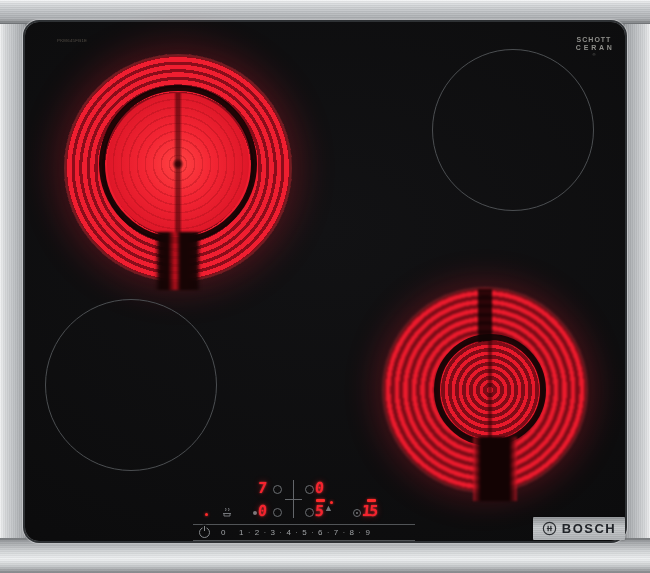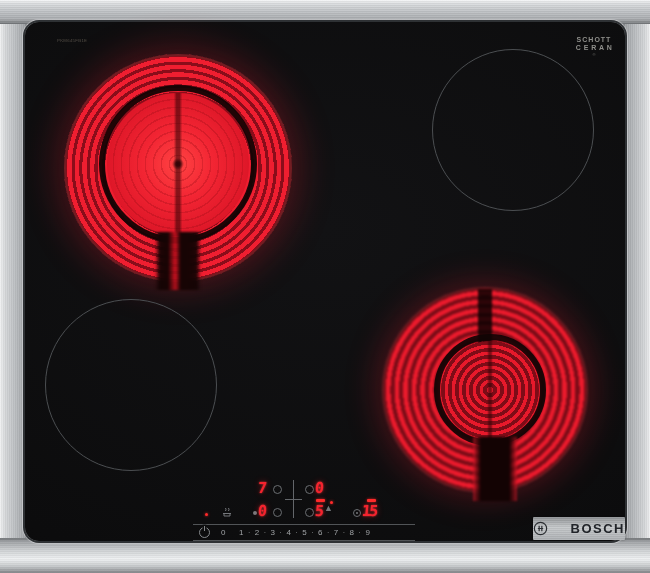--- a/index.html
+++ b/index.html
@@ -123,21 +123,21 @@
   .power-key::after{content:"";position:absolute;left:3.6px;top:-2px;width:1.6px;height:5px;background:#85888b;
     box-shadow:0 0 0 1.4px #0d0d0e;}
   .lvl-off{left:28px;top:3px;font-size:8px;color:#9fa2a5;position:absolute;}
   .slider-levels{left:46px;top:3px;display:flex;align-items:center;gap:4.5px;position:absolute;}
   .slider-levels span{position:static;}
   .lvl-num{font-size:8px;color:#9fa2a5;}
   .lvl-dot{font-size:7px;color:#7d8083;}
 
   
   .bosch-plaque{position:absolute;left:533px;top:517px;width:92px;height:23px;
-    display:flex;align-items:center;justify-content:space-between;gap:5px;
+    display:flex;align-items:center;justify-content:center;gap:5px;
     background:
       repeating-linear-gradient(180deg,rgba(255,255,255,.06) 0 1px,rgba(0,0,0,.05) 1px 2px),
       linear-gradient(180deg,#8f9295 0%,#c6c9cb 45%,#aeb1b4 100%);
     border-radius:1px;box-shadow:0 0 2px rgba(0,0,0,.4);}
   .bosch-text{font-size:13px;font-weight:bold;letter-spacing:1.5px;color:#212429;line-height:13px;}
 </style>
 </head>
 <body>
 
 <div class="stage">

